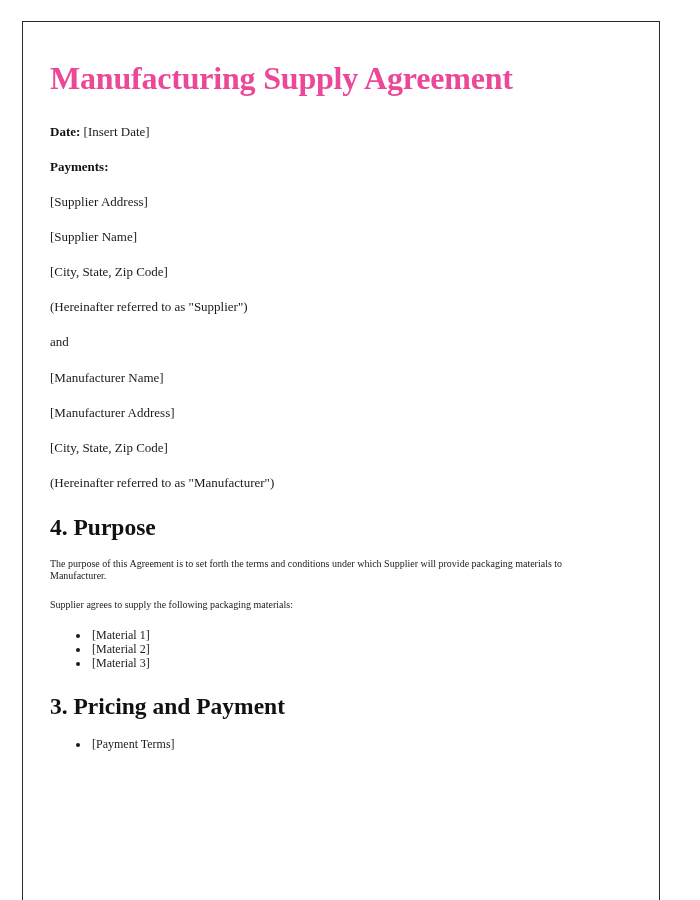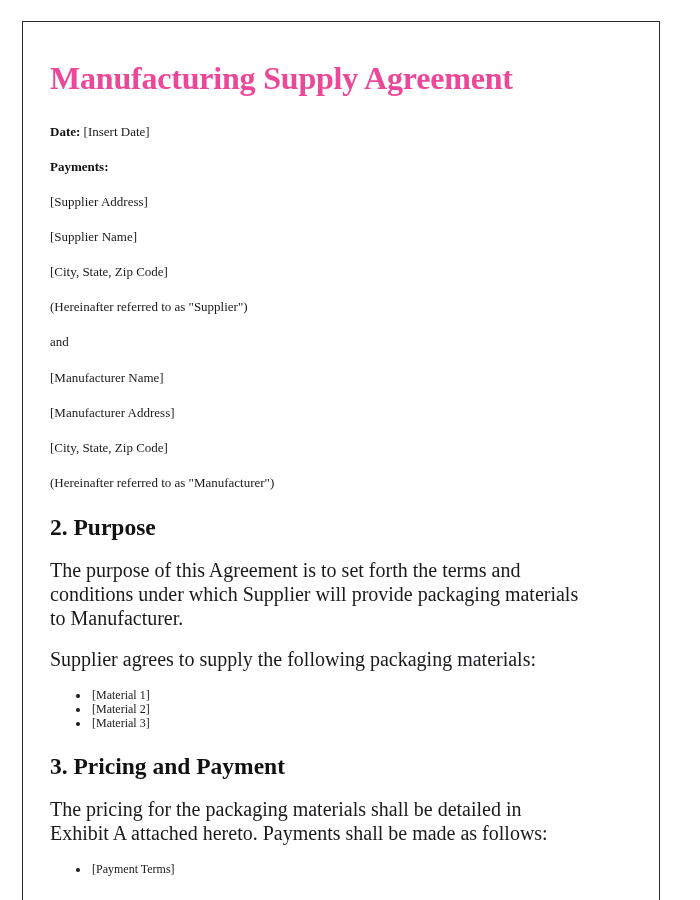--- a/index.html
+++ b/index.html
@@ -54,21 +54,21 @@
 
   .section-heading {
     font-size: 23.5px;
     font-weight: bold;
     color: #111114;
     margin: 22px 0 17px 0;
     line-height: 1.2;
   }
 
   .body-para {
-    font-size: 20px;
+    font-size: 10px;
     line-height: 1.2;
     color: #1a1a1d;
     margin: 0 0 17px 0;
     max-width: 532px;
   }
 
   ul.bullet-list {
     margin: 0 0 17px 0;
     padding-left: 40px;
     list-style-type: disc;
@@ -105,30 +105,29 @@
     <p class="para">[City, State, Zip Code]</p>
     <p class="para">(Hereinafter referred to as "Supplier")</p>
 
     <p class="para">and</p>
 
     <p class="para">[Manufacturer Name]</p>
     <p class="para">[Manufacturer Address]</p>
     <p class="para">[City, State, Zip Code]</p>
     <p class="para tight-block">(Hereinafter referred to as "Manufacturer")</p>
 
-    <h2 class="section-heading">2. Purpose</h2>
+    <h2 class="section-heading">4. Purpose</h2>
     <p class="body-para">The purpose of this Agreement is to set forth the terms and conditions under which Supplier will provide packaging materials to Manufacturer.</p>
 
     <p class="body-para">Supplier agrees to supply the following packaging materials:</p>
     <ul class="bullet-list">
       <li>[Material 1]</li>
       <li>[Material 2]</li>
       <li>[Material 3]</li>
     </ul>
 
     <h2 class="section-heading">3. Pricing and Payment</h2>
-    <p class="body-para">The pricing for the packaging materials shall be detailed in Exhibit A attached hereto. Payments shall be made as follows:</p>
     <ul class="bullet-list">
       <li>[Payment Terms]</li>
     </ul>
 
   </div>
 </div>
 
 </body></html>

